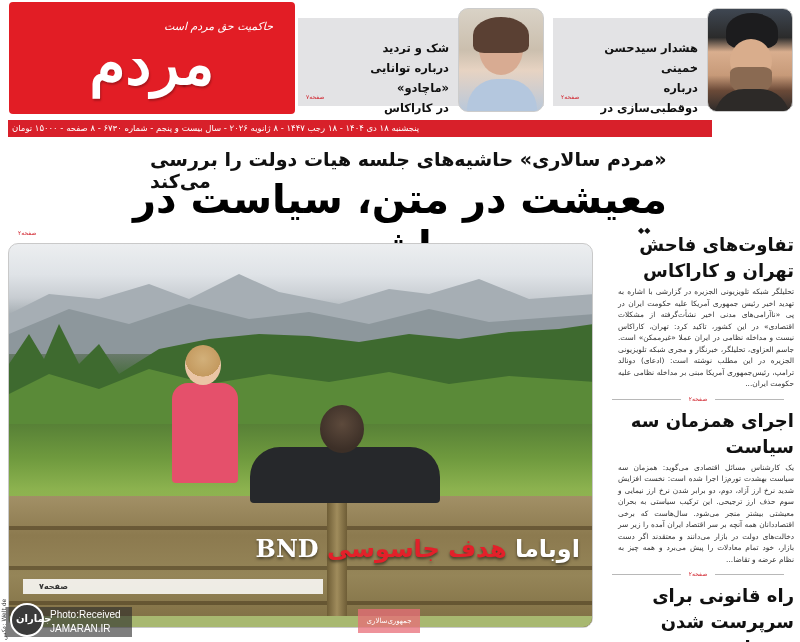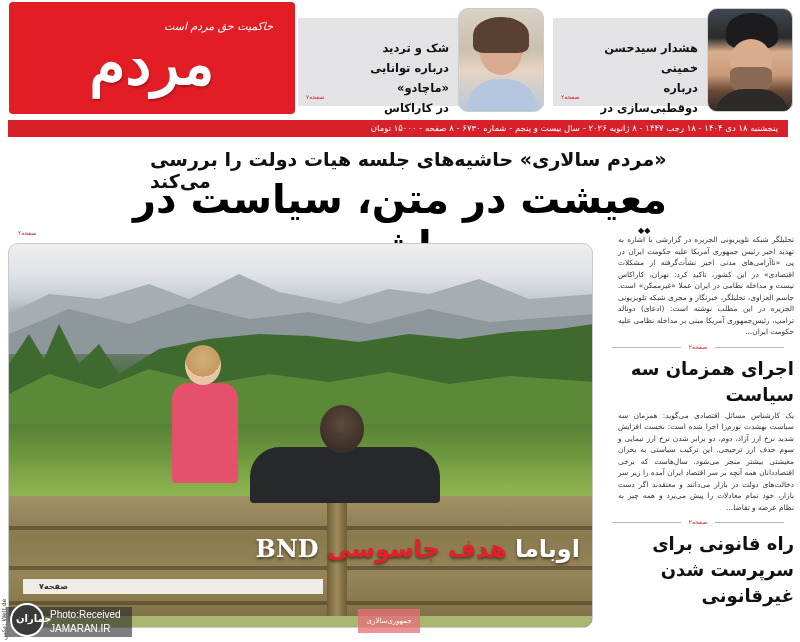--- a/index.html
+++ b/index.html
@@ -20,21 +20,21 @@
 
   .teaser-1 { left: 298px; width: 246px; }
   .teaser-2 { left: 553px; width: 240px; }
 
   .photo-machado { background: linear-gradient(180deg, #d9d2c6 0%, #cbbfae 40%, #e7d3c2 60%, #b9c8da 100%); }
   .photo-khomeini { background: linear-gradient(180deg, #3f4752 0%, #2b2b2b 28%, #d9ae8e 42%, #c79a79 65%, #6b4a38 80%, #2e2b2a 100%); }
 
   .head-silhouette { position: absolute; border-radius: 50%; }
 
   
-  .datebar { position: absolute; left: 8px; top: 120px; width: 780px; height: 17px; background: #d8202a; color: #fff; font-size: 8.5px; line-height: 17px; padding-right: 10px; text-align: right; padding-left: 4px; }
+  .datebar { position: absolute; left: 8px; top: 120px; width: 704px; height: 17px; background: #d8202a; color: #fff; font-size: 8.5px; line-height: 17px; padding-right: 10px; text-align: left; padding-left: 4px; }
 
   
   .kicker { position: absolute; left: 150px; top: 148px; width: 530px; text-align: left; font-size: 19px; font-weight: bold; color: #111; }
   .main-headline { position: absolute; left: 100px; top: 176px; width: 600px; text-align: center; font-size: 40px; font-weight: bold; color: #000; letter-spacing: -0.5px; font-family: "DejaVu Sans", sans-serif; }
   .small-page-ref { position: absolute; left: 18px; top: 229px; color: #d0202a; font-size: 6px; }
 
   
   .main-photo { position: absolute; left: 8px; top: 243px; width: 585px; height: 385px; border-radius: 10px; overflow: hidden; border: 1px solid #c9c9c9;
     background: linear-gradient(180deg, #eceef0 0%, #dfe3e7 8%, #c8cdd2 14%, #9aa3a8 20%, #6d7b70 28%, #3f6b33 36%, #557e36 46%, #6f9a3e 56%, #8cb24f 64%, #96b755 72%, #8fac4e 80%, #8f8350 86%, #8a7b4b 100%); }
   .mountains { position: absolute; left: 0; top: 20px; width: 585px; height: 90px; }
@@ -154,20 +154,24 @@
   <div class="wm-logo">
       <span>جماران</span>
     </div>
   <div class="wm-line1">Photo:Received</div>
   <div class="wm-line2">JAMARAN.IR</div>
 </div>
 
 <div class="ornament">◆◆</div>
 <div class="sidecol">
   <div>
+    <div class="side-title">
+      <div>تفاوت‌های فاحش</div>
+      <div>تهران و کاراکاس</div>
+    </div>
     <div class="side-body">تحلیلگر شبکه تلویزیونی الجزیره در گزارشی با اشاره به تهدید اخیر رئیس جمهوری آمریکا علیه حکومت ایران در پی «ناآرامی‌های مدنی اخیر نشأت‌گرفته از مشکلات اقتصادی» در این کشور، تاکید کرد: تهران، کاراکاس نیست و مداخله نظامی در ایران عملا «غیرممکن» است. جاسم العزاوی، تحلیلگر، خبرنگار و مجری شبکه تلویزیونی الجزیره در این مطلب نوشته است: (ادعای) دونالد ترامپ، رئیس‌جمهوری آمریکا مبنی بر مداخله نظامی علیه حکومت ایران...</div>
   </div>
   <div class="divider">
       <span>صفحه۲</span>
     </div>
 
   <div>
     <div class="side-title">
       <div>اجرای همزمان سه سیاست</div>
     </div>

